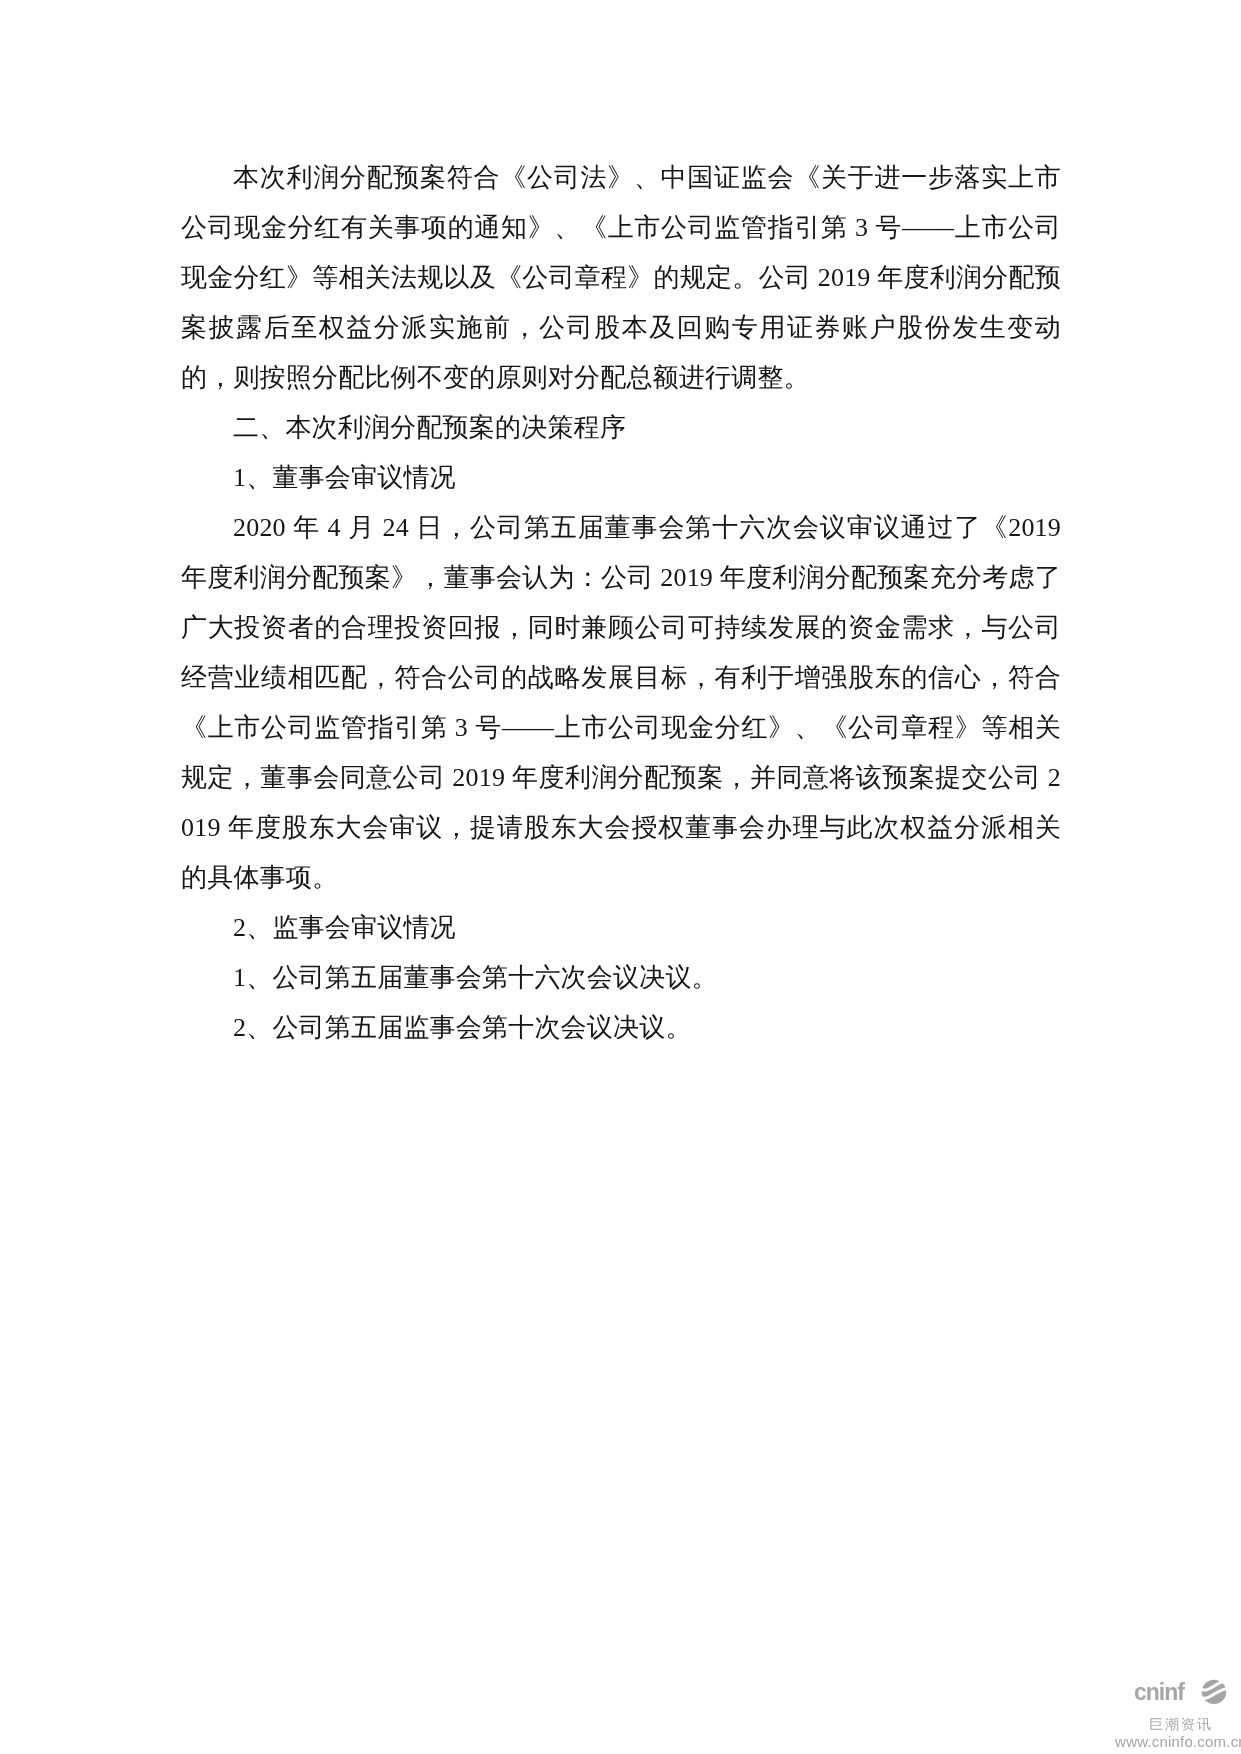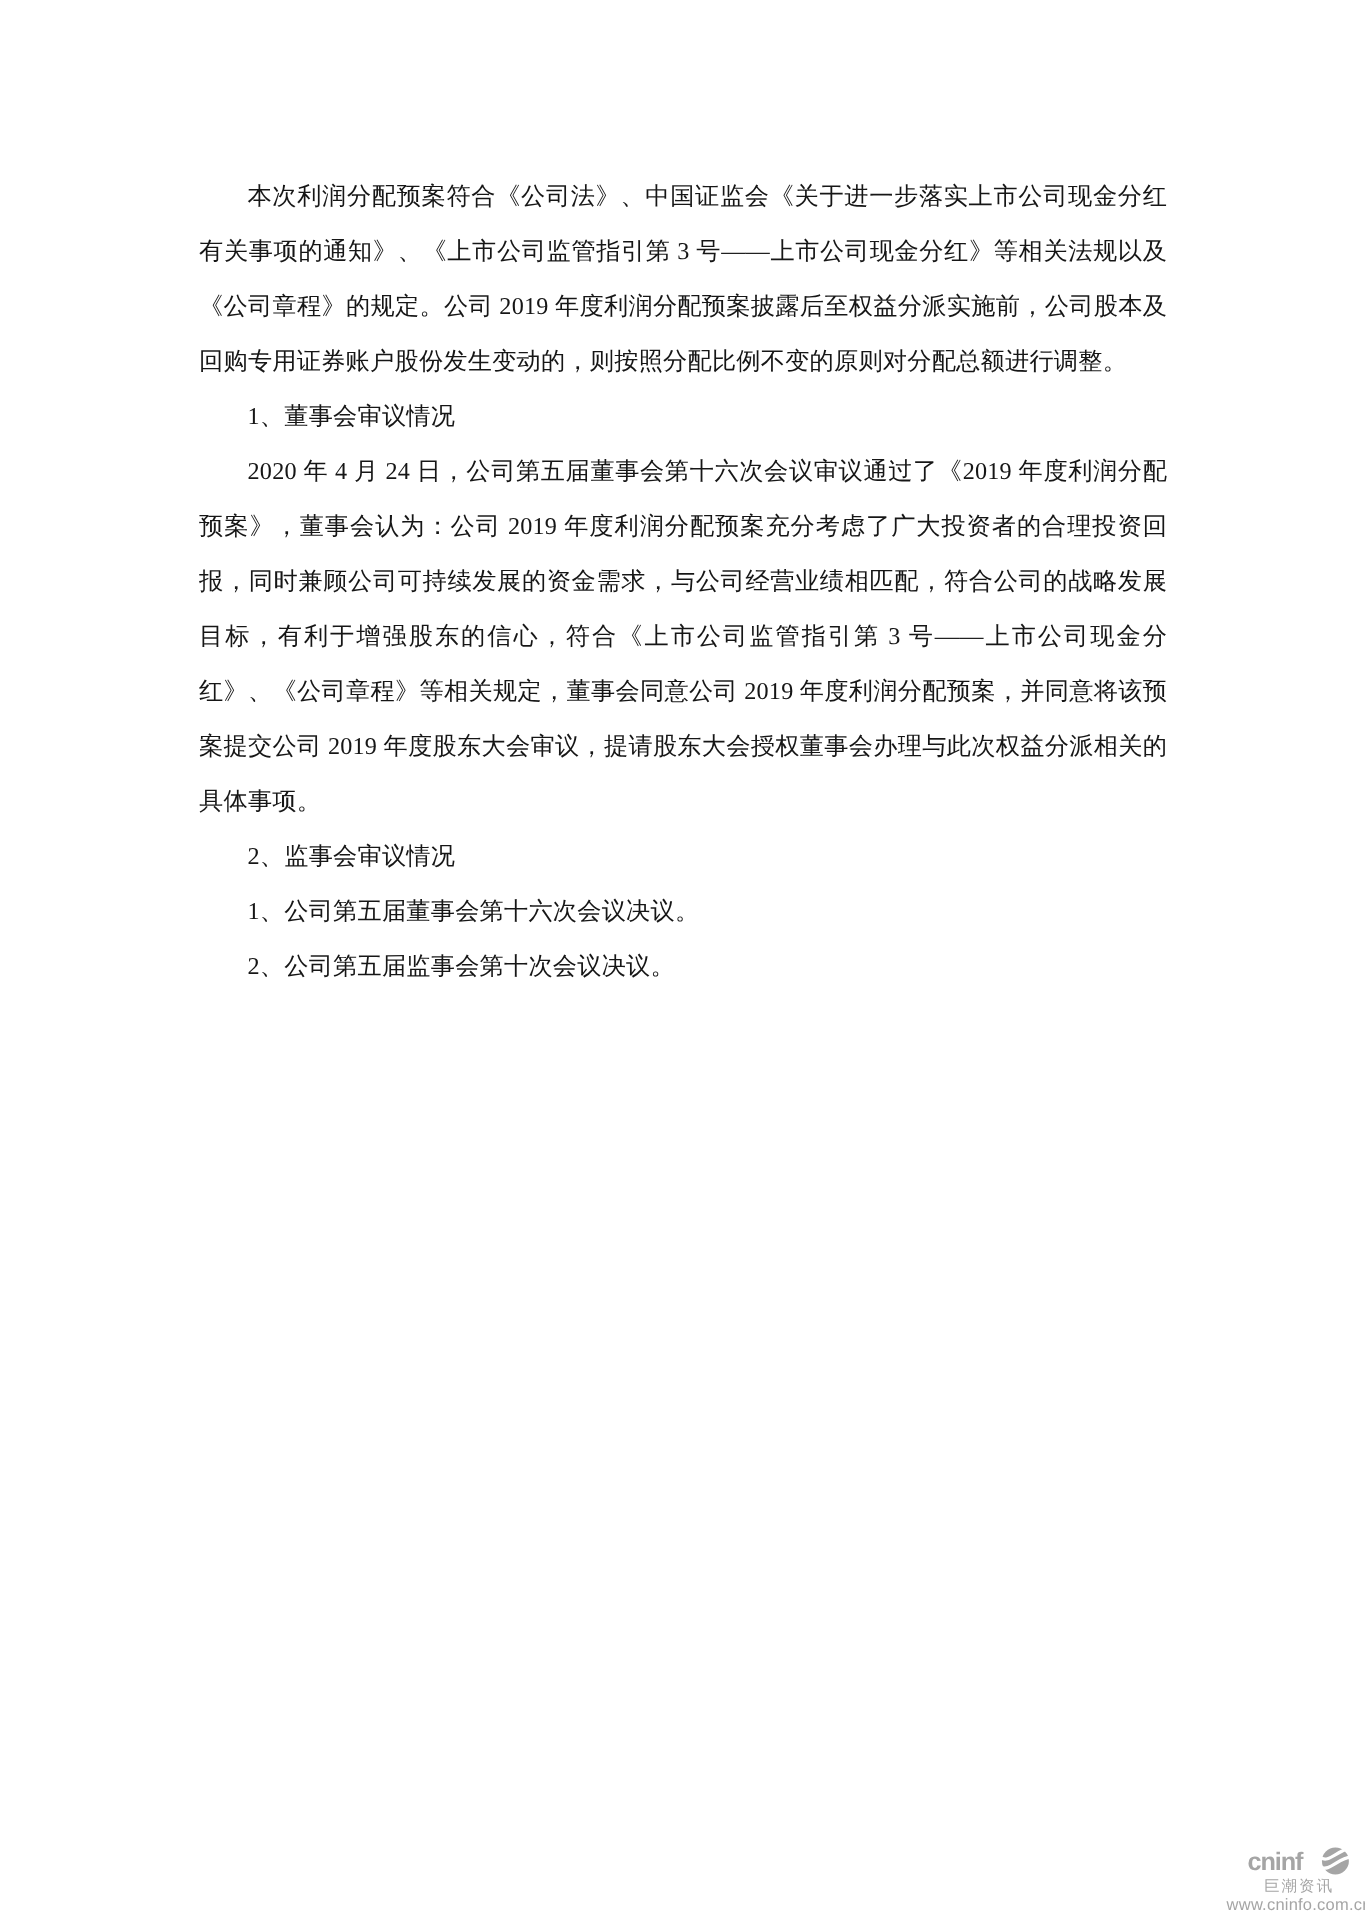--- a/index.html
+++ b/index.html
@@ -17,21 +17,21 @@
     color: #161616;
   }
   .doc-body {
     position: absolute;
     left: 181px;
     top: 153px;
     width: 880px;
   }
   .para {
     margin: 0;
-    font-size: 22px;
+    font-size: 26px;
     line-height: 50px;
     text-align: justify;
     text-indent: 2em;
     letter-spacing: 0.2px;
     word-break: break-all;
   }
   .para.heading { font-weight: normal; }
   .para.subheading { font-weight: normal; }
 
   
@@ -59,37 +59,38 @@
   }
   .cninfo-swoosh {
     width: 28px;
     height: 28px;
     display: block;
     margin-top: -3px;
   }
   .cninfo-subtitle {
     font-size: 14px;
     letter-spacing: 2px;
-    margin-top: 2px;
+    margin-top: 12px;
   }
   .cninfo-url {
     font-size: 15px;
     white-space: nowrap;
     margin-top: 3px;
     letter-spacing: 0.2px;
   }
 </style>
 </head>
 <body>
 
 <div class="page" style="color: rgb(22, 22, 22);">
 
   <div class="doc-body">
 
   <p class="para body">本次利润分配预案符合《公司法》、中国证监会《关于进一步落实上市公司现金分红有关事项的通知》、《上市公司监管指引第 3 号——上市公司现金分红》等相关法规以及《公司章程》的规定。公司 2019 年度利润分配预案披露后至权益分派实施前，公司股本及回购专用证券账户股份发生变动的，则按照分配比例不变的原则对分配总额进行调整。</p>
+      <p class="para heading">二、本次利润分配预案的决策程序</p>
       <p class="para subheading">1、董事会审议情况</p>
       <p class="para body">2020 年 4 月 24 日，公司第五届董事会第十六次会议审议通过了《2019 年度利润分配预案》，董事会认为：公司 2019 年度利润分配预案充分考虑了广大投资者的合理投资回报，同时兼顾公司可持续发展的资金需求，与公司经营业绩相匹配，符合公司的战略发展目标，有利于增强股东的信心，符合《上市公司监管指引第 3 号——上市公司现金分红》、《公司章程》等相关规定，董事会同意公司 2019 年度利润分配预案，并同意将该预案提交公司 2019 年度股东大会审议，提请股东大会授权董事会办理与此次权益分派相关的具体事项。</p>
       <p class="para subheading">2、监事会审议情况</p>
       <p class="para subheading">1、公司第五届董事会第十六次会议决议。</p>
       <p class="para subheading">2、公司第五届监事会第十次会议决议。</p>
     </div>
 
   <div class="cninfo" style="color: rgb(165, 165, 165);">
     <div class="cninfo-row1">
       <span class="cninfo-wordmark">cninf</span>

